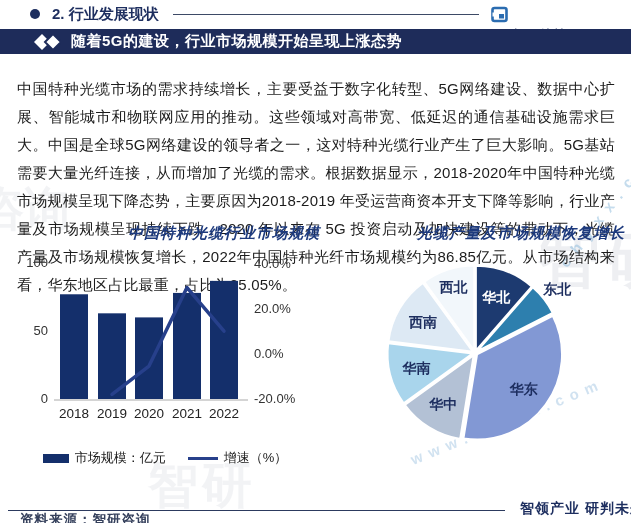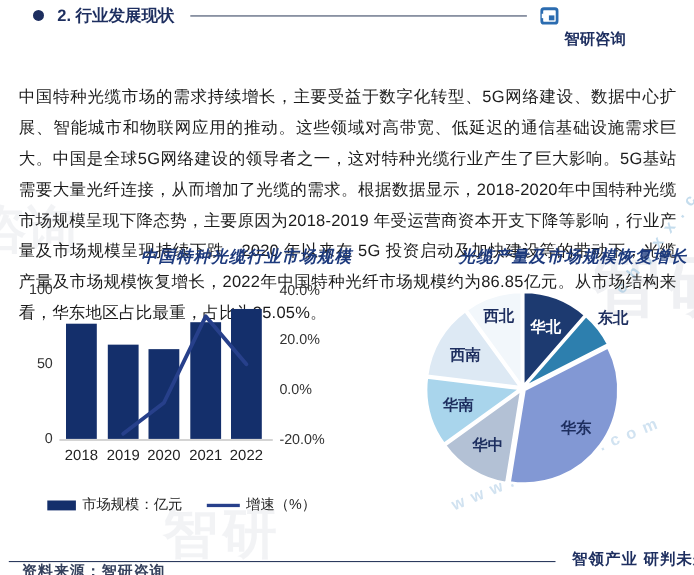--- a/index.html
+++ b/index.html
@@ -70,20 +70,29 @@
     <span class="brand">
       <svg width="17" height="17" viewBox="0 0 17 17">
         <rect x="1.5" y="2" width="14" height="13" rx="2" fill="none" stroke="#2b6cb0" stroke-width="2.6"></rect>
         <rect x="1.5" y="6.5" width="7" height="4" fill="#ffffff"></rect>
         <rect x="8" y="8" width="5" height="4.5" fill="#2b6cb0"></rect>
       </svg>
       <span class="txt">智研咨询</span>
     </span>
   </div>
 
+  <div class="banner">
+    <span class="dmd">
+      <svg width="27" height="16" viewBox="0 0 27 16">
+        <polygon points="0,8 8,0 16,8 8,16" fill="#ffffff"></polygon>
+        <polygon points="11,8 19,0 27,8 19,16" fill="#ffffff" stroke="#1e2c5a" stroke-width="2"></polygon>
+      </svg>
+    </span>
+    <span class="b-ttl">随着5G的建设，行业市场规模开始呈现上涨态势</span>
+  </div>
 
   <p class="para">中国特种光缆市场的需求持续增长，主要受益于数字化转型、5G网络建设、数据中心扩展、智能城市和物联网应用的推动。这些领域对高带宽、低延迟的通信基础设施需求巨大。中国是全球5G网络建设的领导者之一，这对特种光缆行业产生了巨大影响。5G基站需要大量光纤连接，从而增加了光缆的需求。根据数据显示，2018-2020年中国特种光缆市场规模呈现下降态势，主要原因为2018-2019 年受运营商资本开支下降等影响，行业产量及市场规模呈现持续下跌，2020 年以来在 5G 投资启动及加快建设等的带动下，光缆产量及市场规模恢复增长，2022年中国特种光纤市场规模约为86.85亿元。从市场结构来看，华东地区占比最重，占比为35.05%。</p>
 
   <div id="bar-block">
     <div class="chart-title">中国特种光缆行业市场规模</div>
     <svg id="bar-svg" width="310" height="180" viewBox="0 0 310 180">
         <text x="38" y="154" text-anchor="end" font-size="13" fill="#333">0</text>
         <text x="38" y="86" text-anchor="end" font-size="13" fill="#333">50</text>
         <text x="38" y="18" text-anchor="end" font-size="13" fill="#333">100</text>
         <text x="244" y="154.334" text-anchor="start" font-size="13" fill="#333">-20.0%</text>

